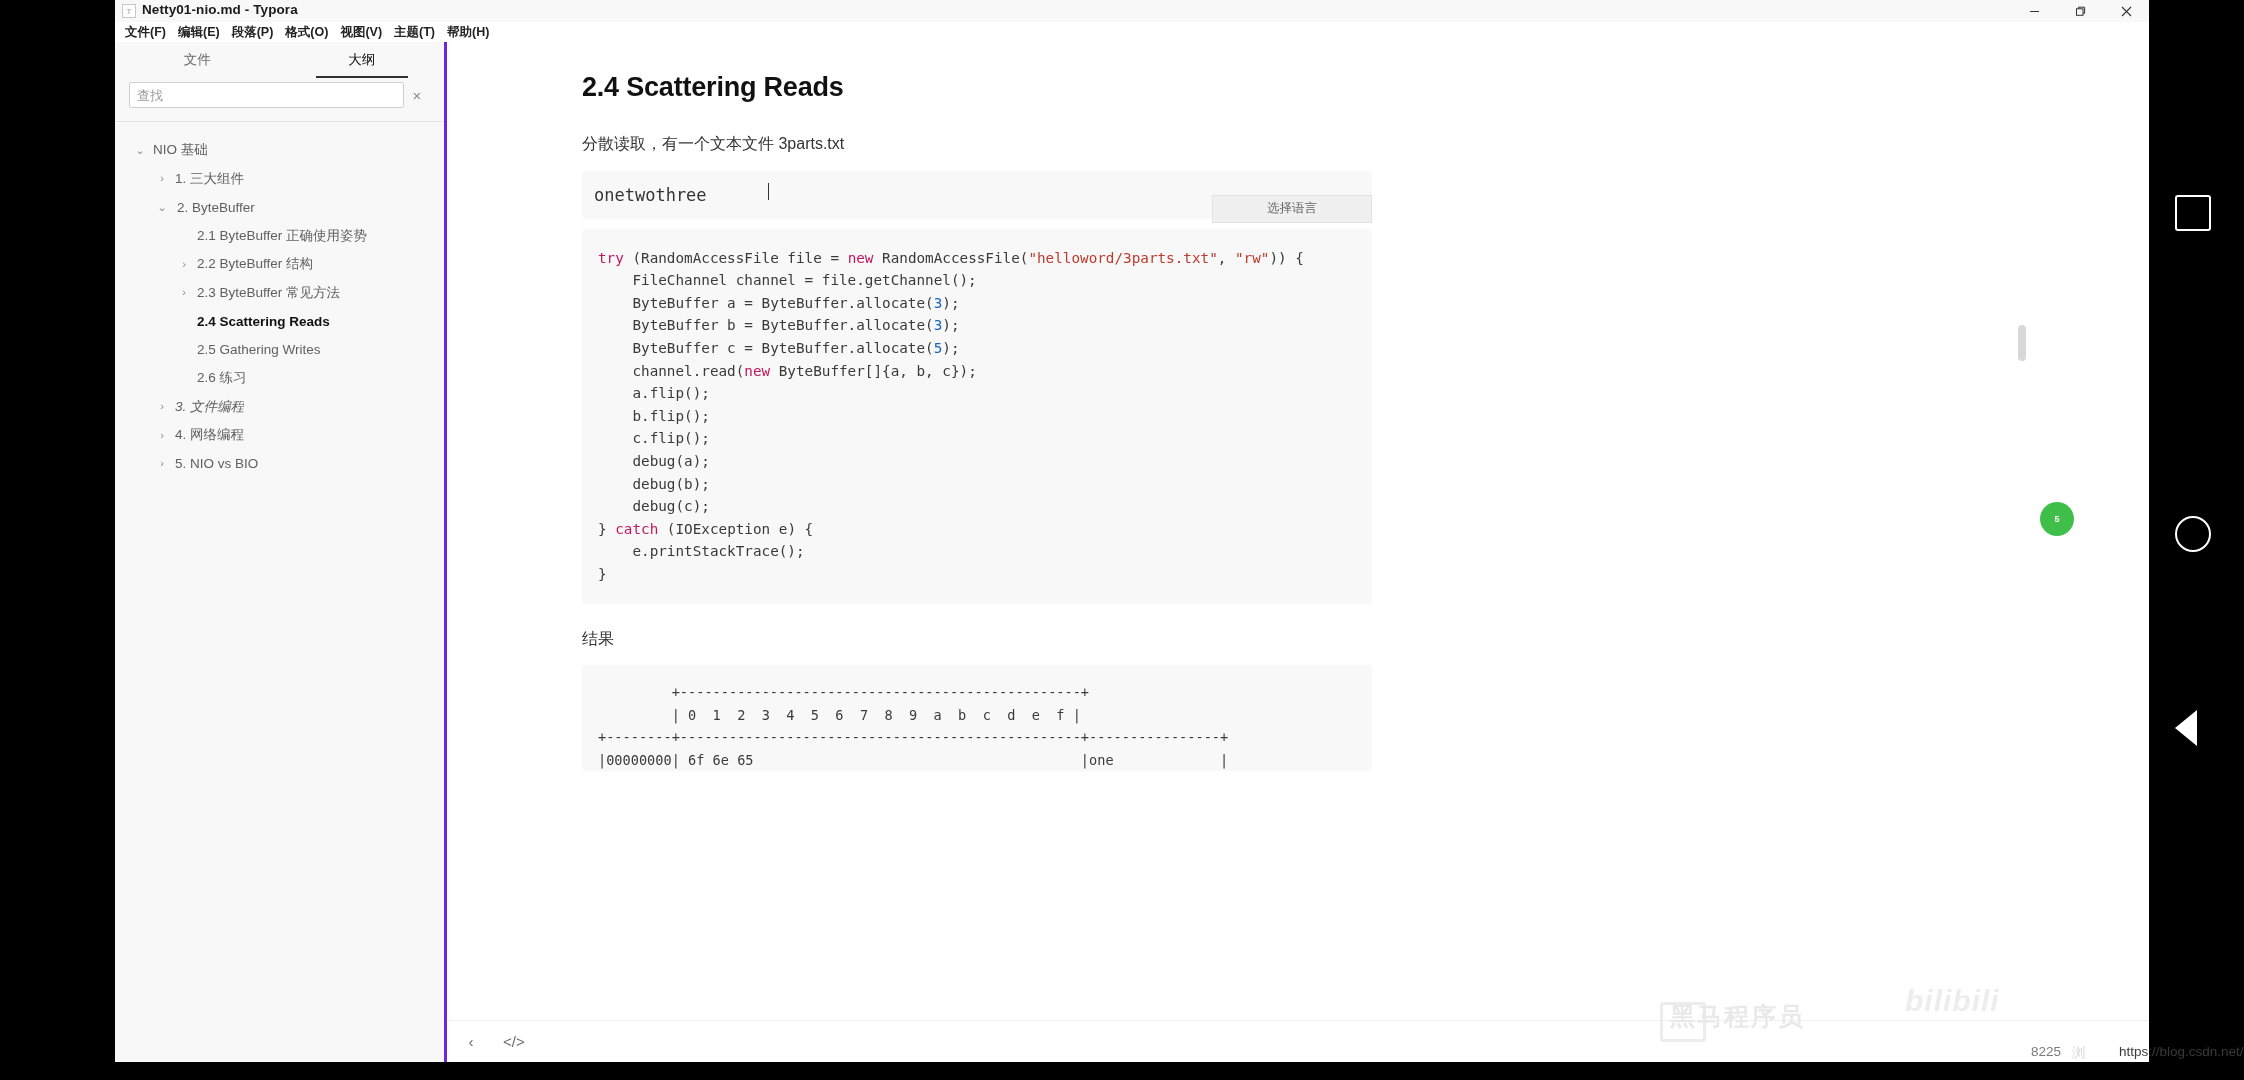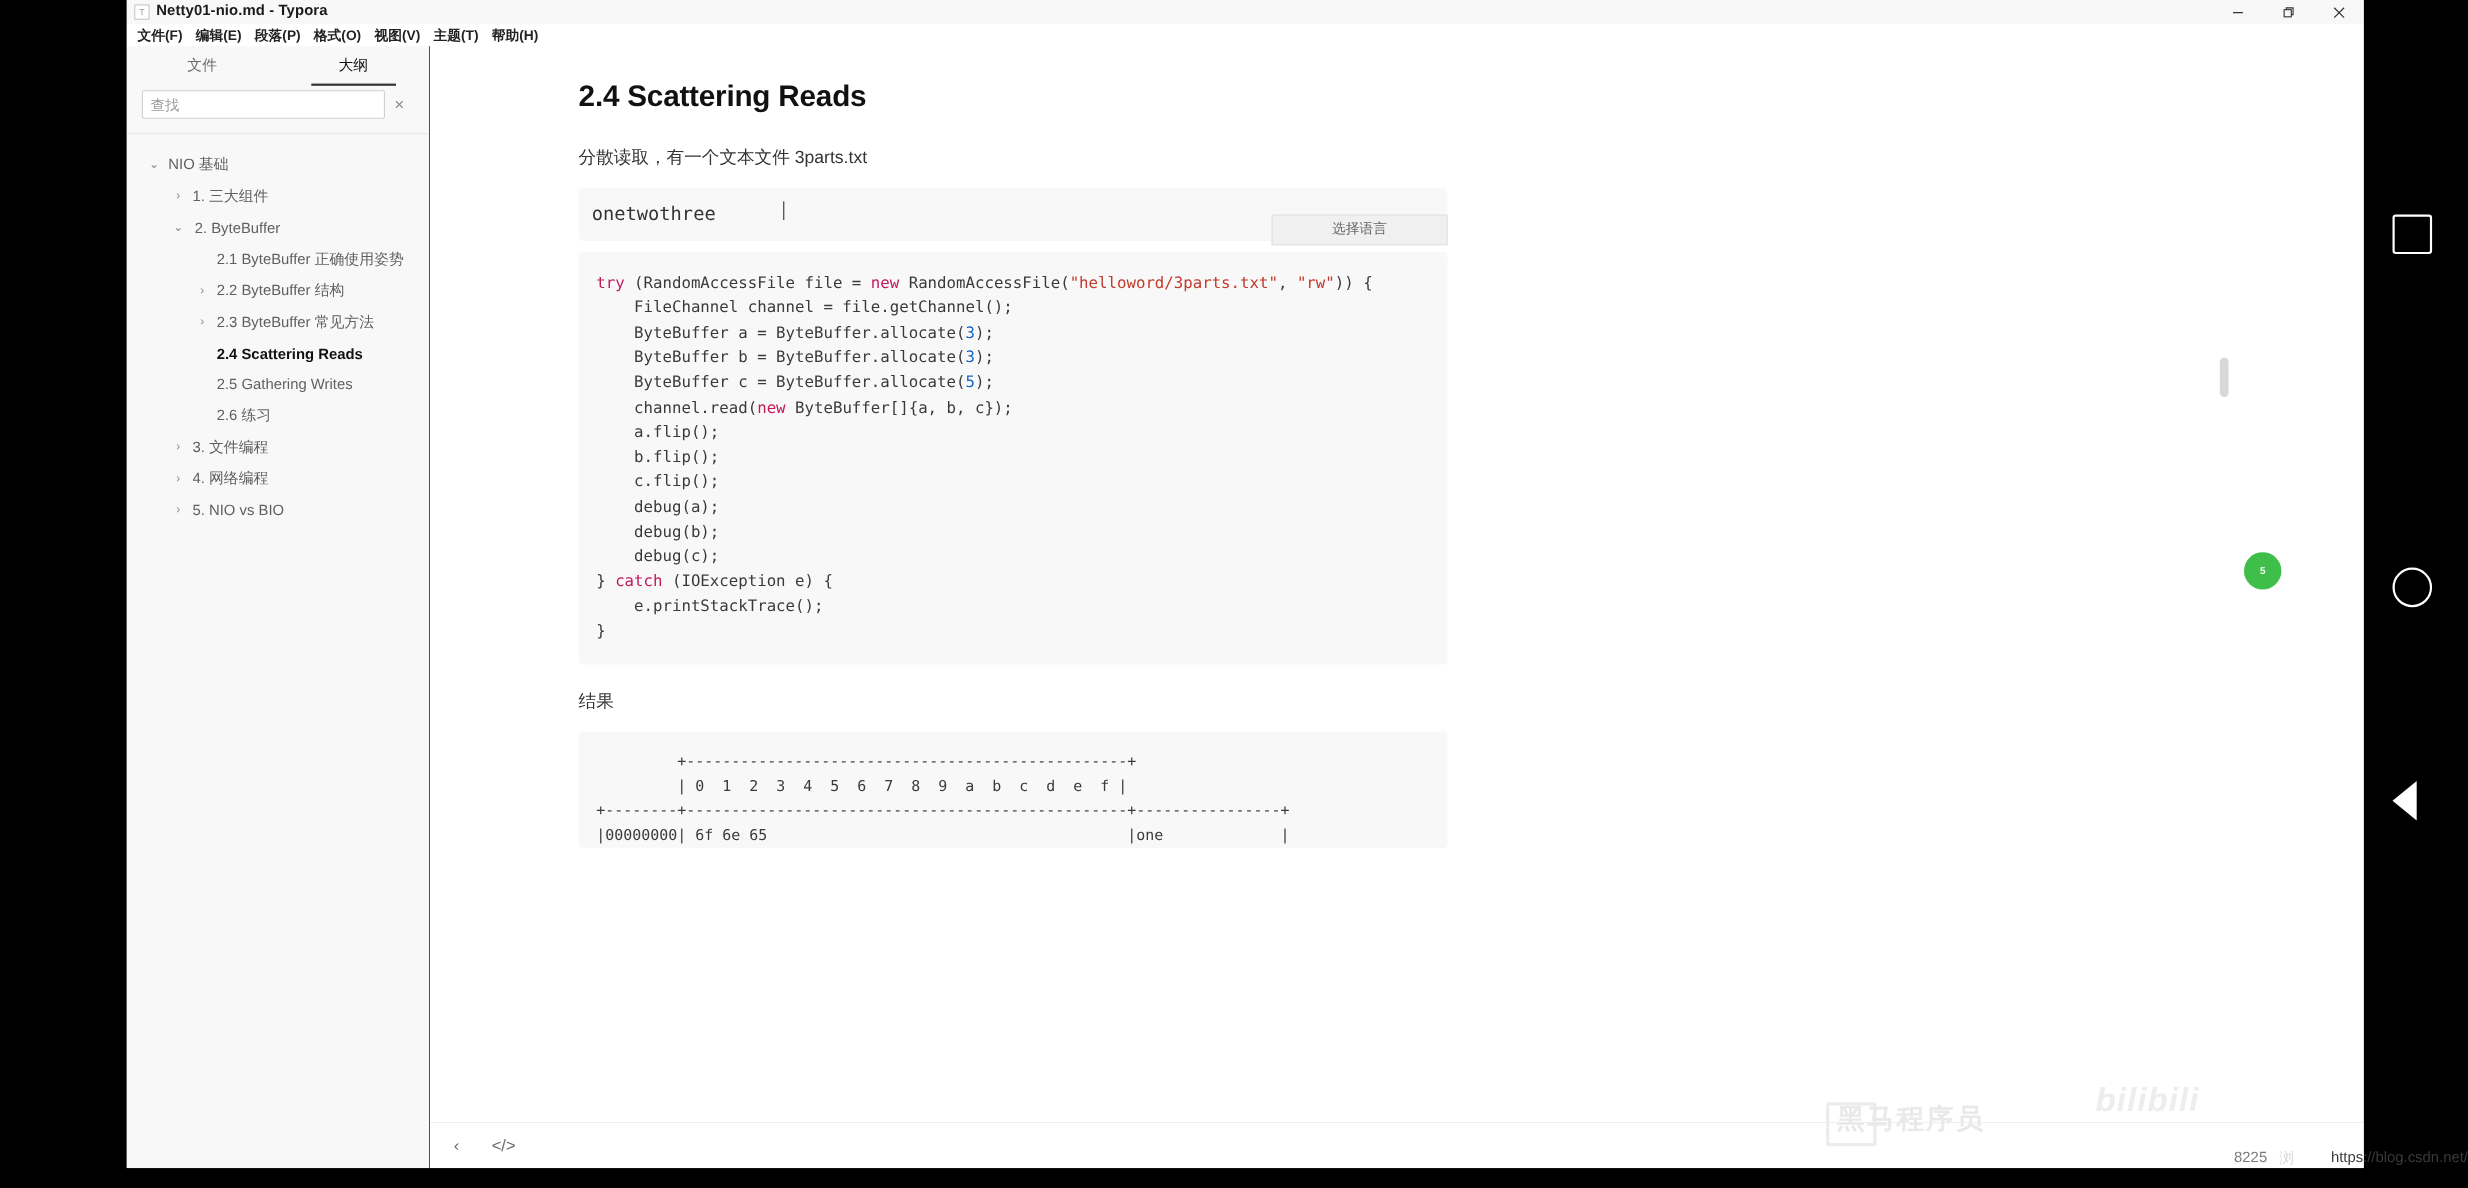--- a/index.html
+++ b/index.html
@@ -26,21 +26,21 @@
   .tb-btn svg { display:block; }
 
   
   .menubar { height:20px; background:#fff; display:flex; align-items:center; padding-left:4px;font-weight:bold; }
   .menu-item { font-size:12.5px; color:#222; padding:1px 6px; cursor:default; white-space:nowrap; }
 
   
   .body-split { position:absolute; left:0; top:42px; width:2034px; height:1020px; display:flex; }
 
   
-  .sidebar { width:276px; height:1020px; background:#f8f8f8; border-right:1px solid #6d28d9;
+  .sidebar { width:332px; height:1020px; background:#f8f8f8; border-right:3px solid #6d28d9;
              position:relative; flex:none; }
   .side-tabs { display:flex; height:36px; }
   .side-tab { flex:1; display:flex; align-items:center; justify-content:center;
               font-size:13.5px; color:#6b6b6b; position:relative; }
   .side-tab.active { color:#111; }
   .side-tab.active:after { content:""; position:absolute; bottom:0; left:22%; width:56%; height:2px; background:#333; }
 
   .search-row { display:flex; align-items:center; padding:0 14px; height:34px; }
   .search-input { flex:1; height:26px; border:1px solid #d0d0d0; background:#fff; border-radius:2px;
                   font-size:13px; color:#333; padding:0 7px; outline:none; font-family:"Liberation Sans",sans-serif; }
@@ -203,21 +203,21 @@
             <div class="o-item" style="padding-left: 62px;">
               <span class="o-caret none">›</span>
               <span class="o-label" style="margin-left: 6px;">2.5 Gathering Writes</span>
             </div>
             <div class="o-item" style="padding-left: 62px;">
               <span class="o-caret none">›</span>
               <span class="o-label" style="margin-left: 6px;">2.6 练习</span>
             </div>
             <div class="o-item" style="padding-left: 40px;">
               <span class="o-caret">›</span>
-              <span class="o-label" style="margin-left: 6px;">3. 文件编程</span>
+              <span class="o-label" style="margin-left: 6px; font-style: italic;">3. 文件编程</span>
             </div>
             <div class="o-item" style="padding-left: 40px;">
               <span class="o-caret">›</span>
               <span class="o-label" style="margin-left: 6px;">4. 网络编程</span>
             </div>
             <div class="o-item" style="padding-left: 40px;">
               <span class="o-caret">›</span>
               <span class="o-label" style="margin-left: 6px;">5. NIO vs BIO</span>
             </div>
           </div>

